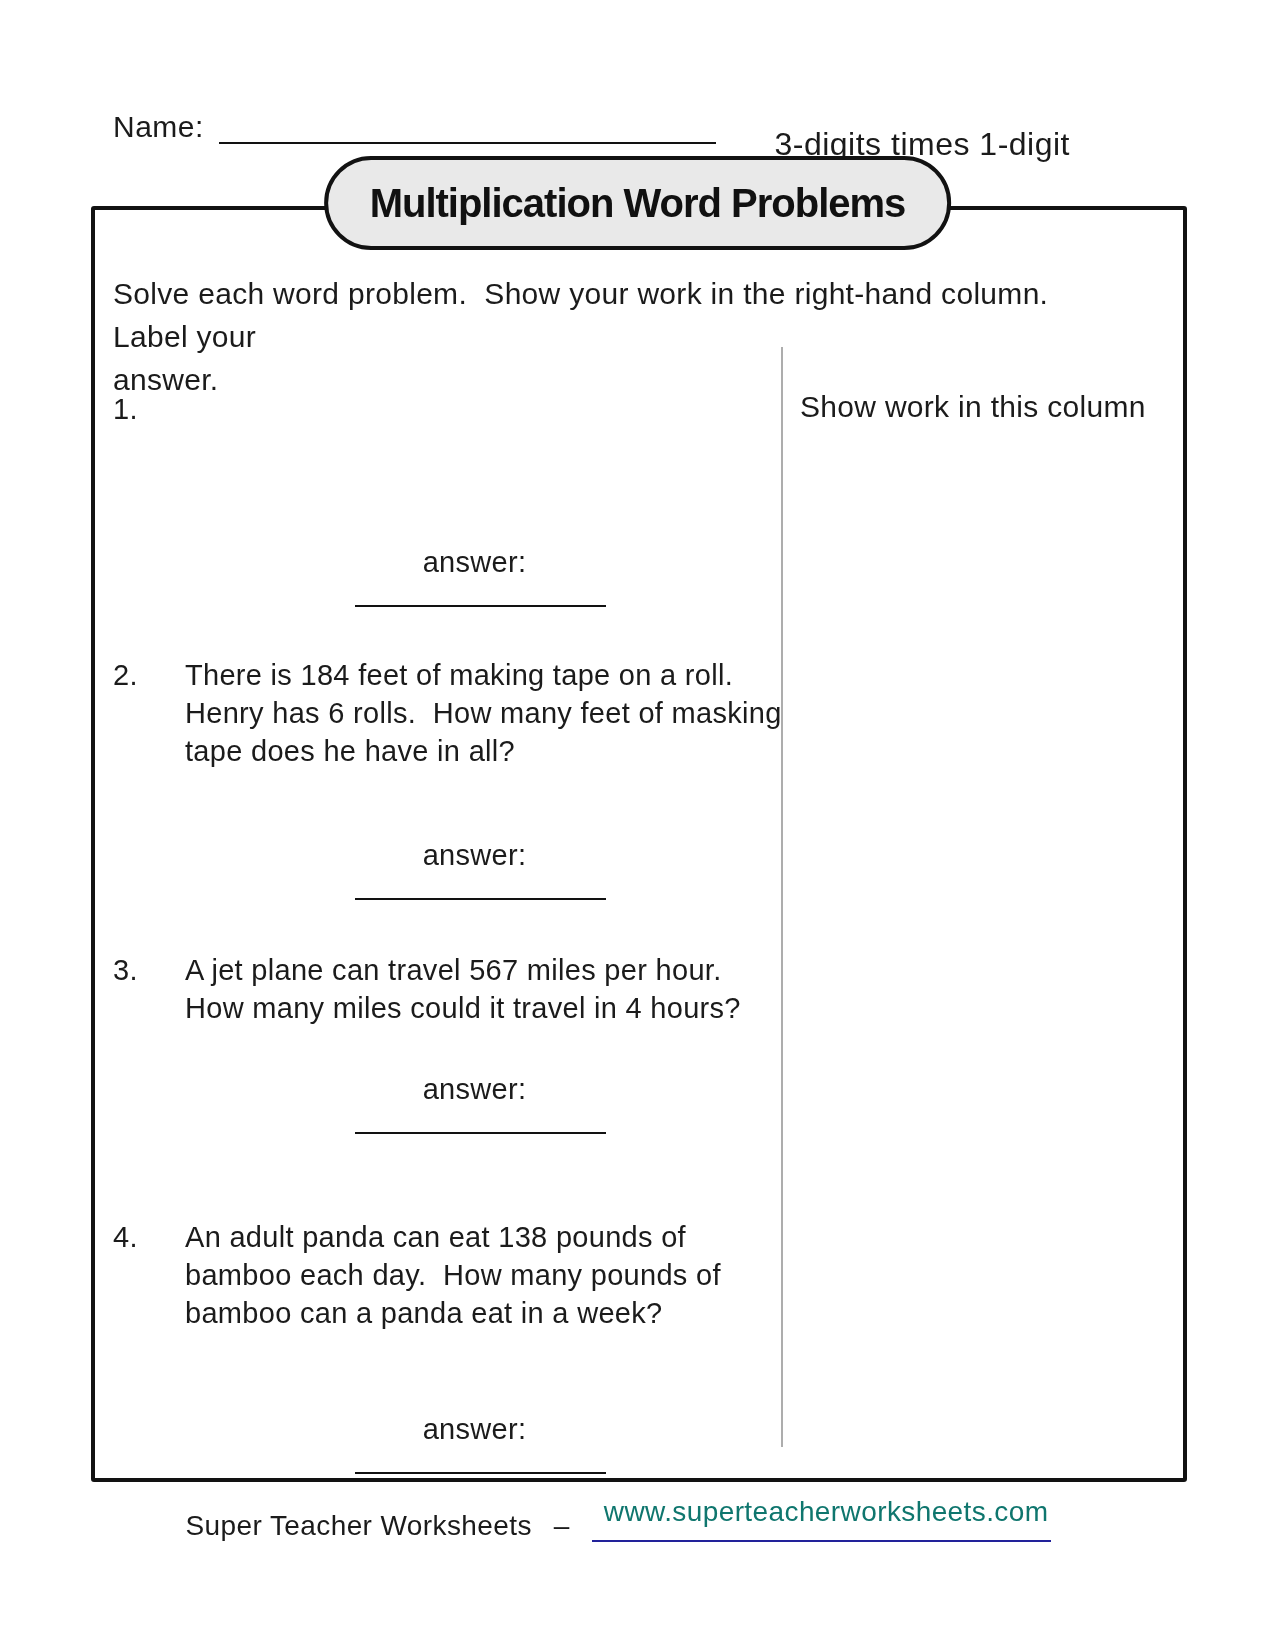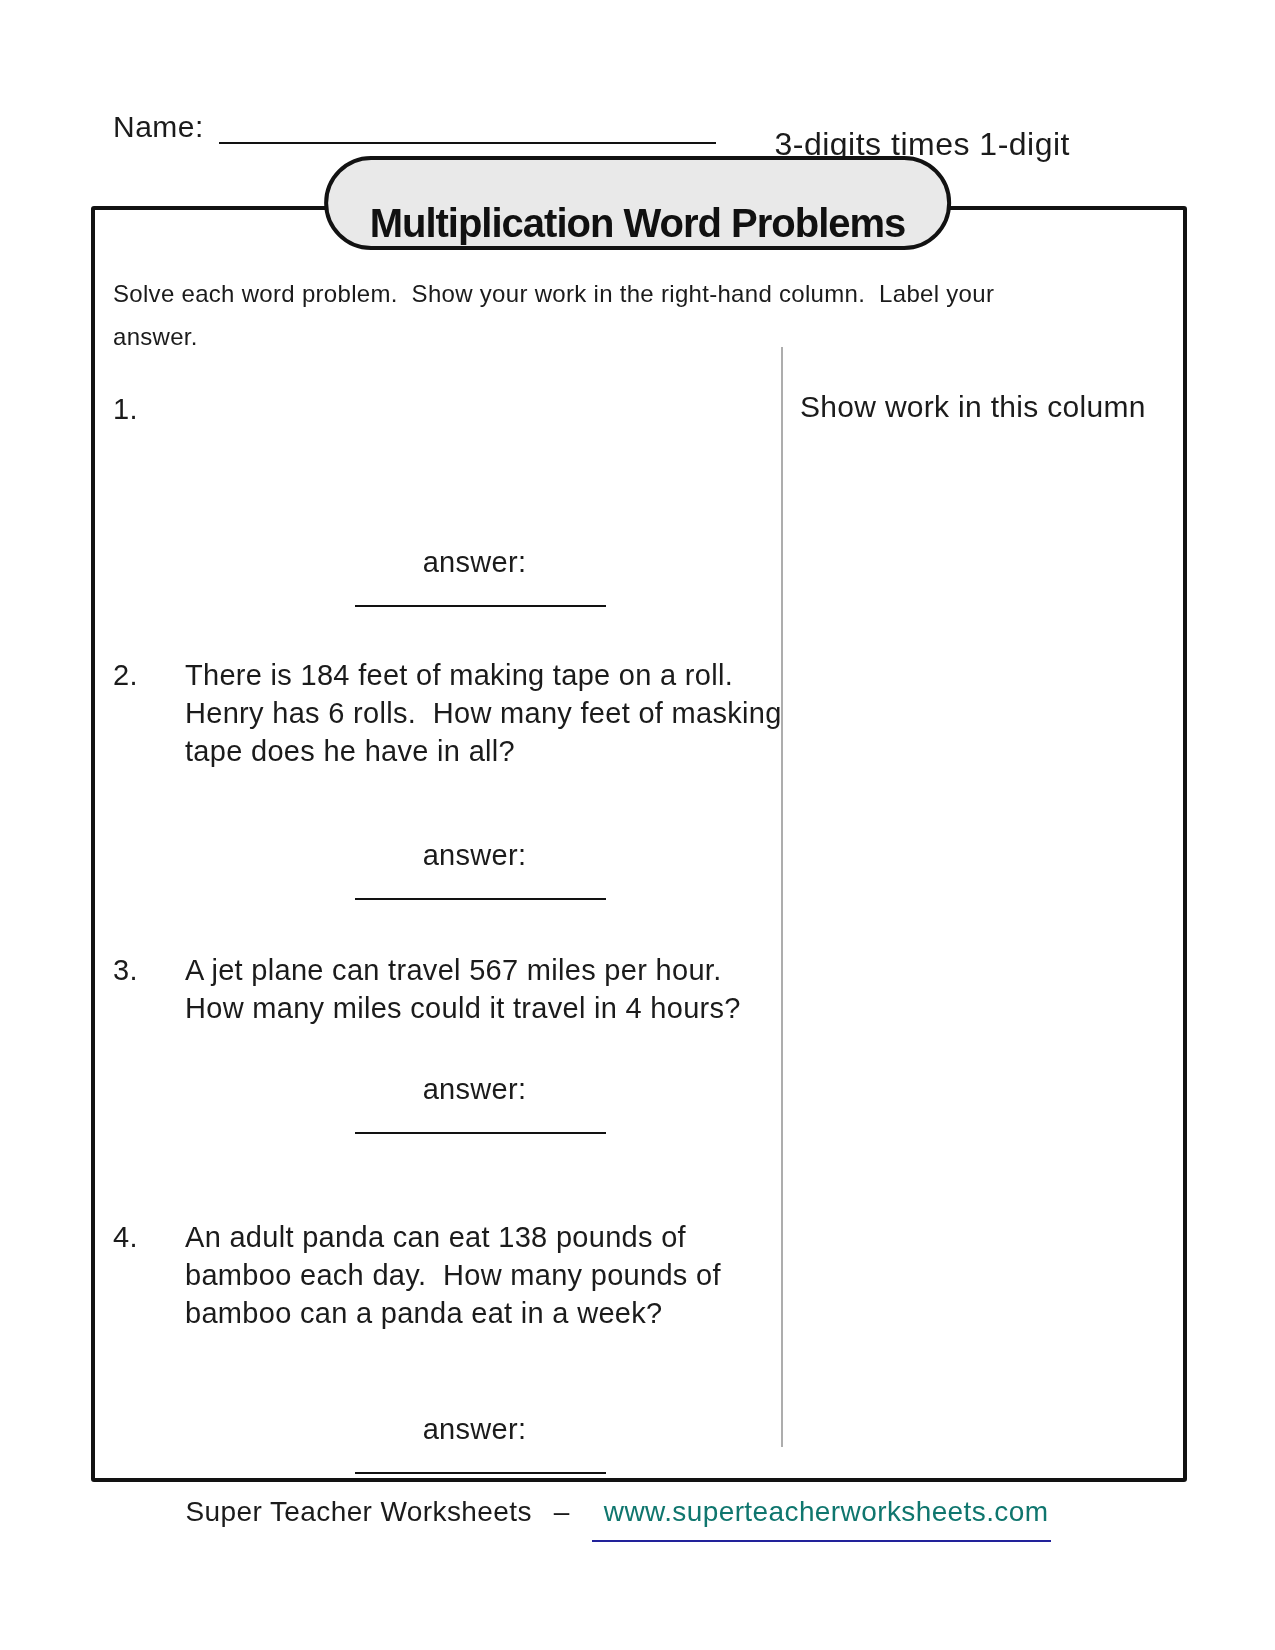--- a/index.html
+++ b/index.html
@@ -52,38 +52,38 @@
   .title-pill {
     position: absolute;
     left: 50%; top: 156px;
     transform: translateX(-50%);
     height: 94px;
     padding: 0 42px;
     background: #e9e9e9;
     border: 4px solid #121212;
     border-radius: 50px;
     display: flex;
-    align-items: flex-end;
+    align-items: center;
     justify-content: center;
     z-index: 2;
     white-space: nowrap;
   }
   .title-pill span {
     font-size: 40px;
     font-weight: bold;
     letter-spacing: -1px;
     color: #111;
   }
 
   
   .instructions {
     position: absolute;
     left: 113px; top: 272px;
     width: 1000px;
-    font-size: 24px;
+    font-size: 30px;
     line-height: 43px;
     letter-spacing: 0.3px;
     white-space: pre-wrap;
   }
 
   
   .divider {
     position: absolute;
     left: 781px; top: 347px;
     width: 2px; height: 1100px;
@@ -133,21 +133,21 @@
   .answer-2 { top: 838px; }
   .answer-3 { top: 1072px; }
   .answer-4 { top: 1412px; }
 
   
   .footer {
     position: absolute;
     left: 0; right: 38px; top: 1496px;
     display: flex;
     justify-content: center;
-    align-items: flex-start;
+    align-items: flex-end;
     gap: 22px;
     font-size: 28px;
     letter-spacing: 0.4px;
   }
   .footer-link {
     color: #0f766e;
     text-decoration: none;
     border-bottom: 2px solid #22229a;
     padding: 0 3px 12px 12px;
     cursor: pointer;

